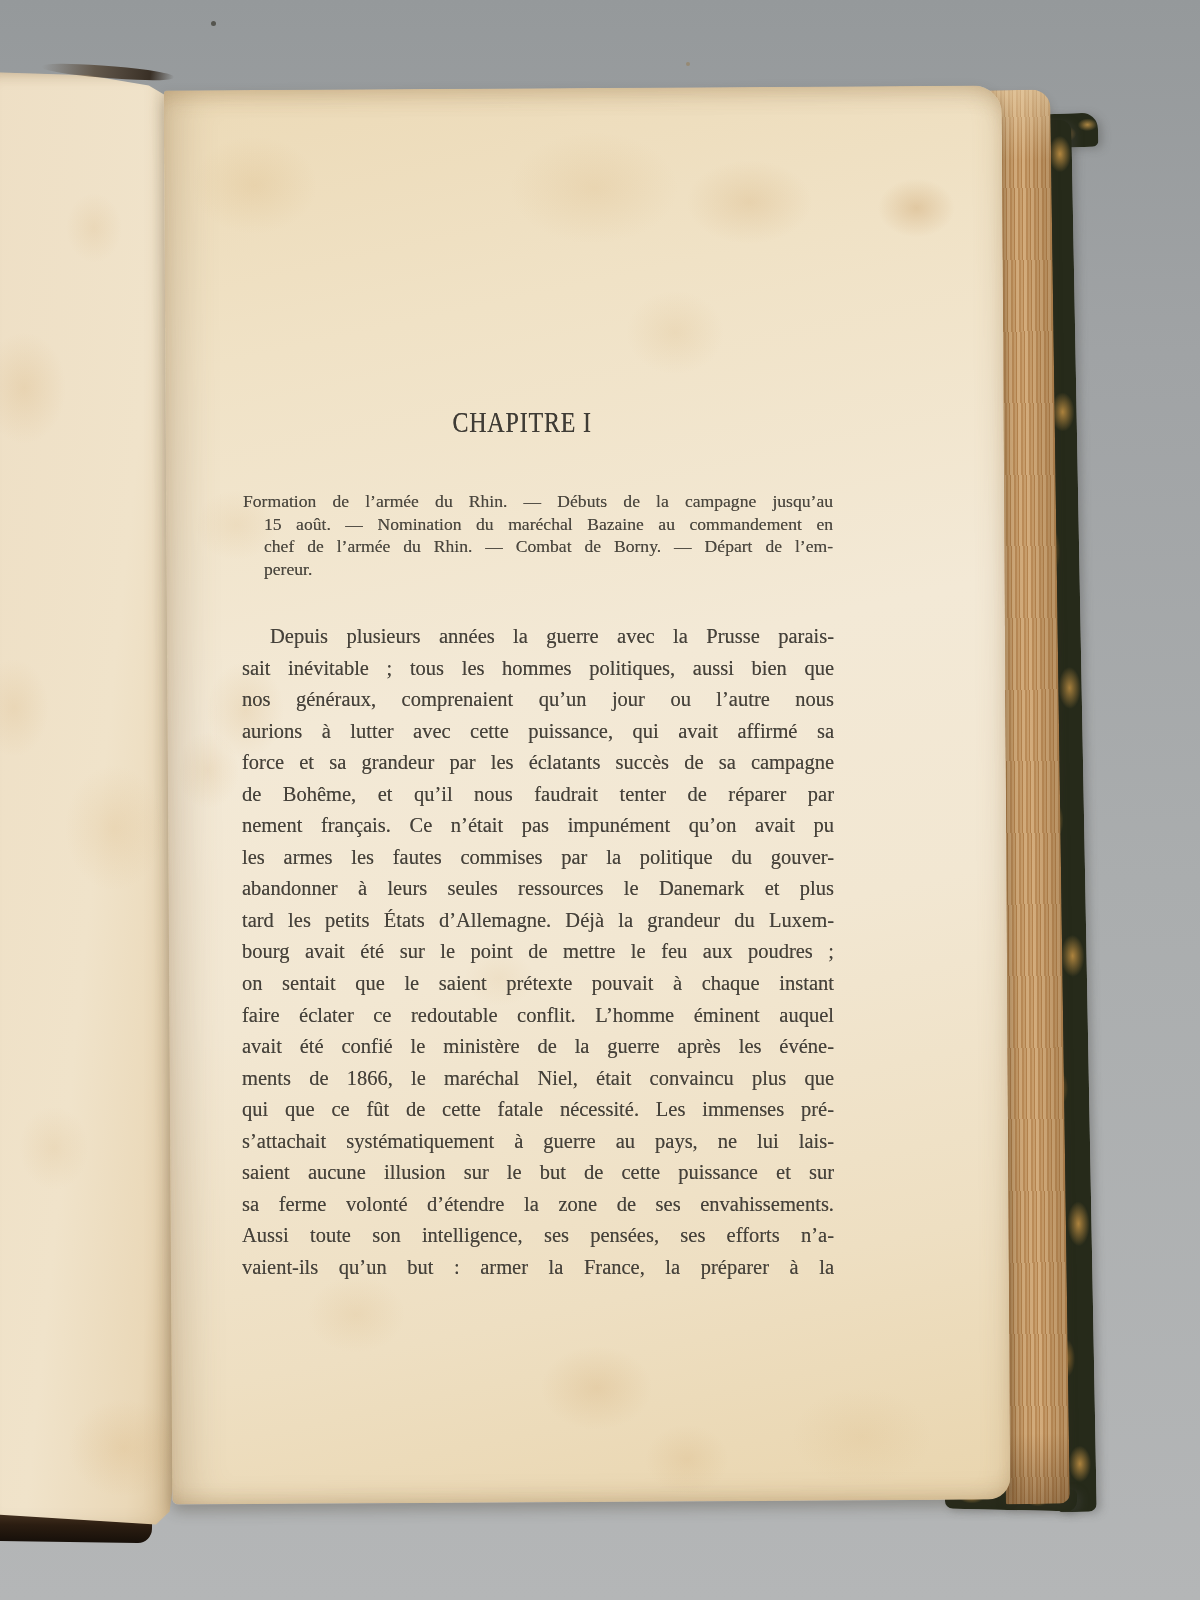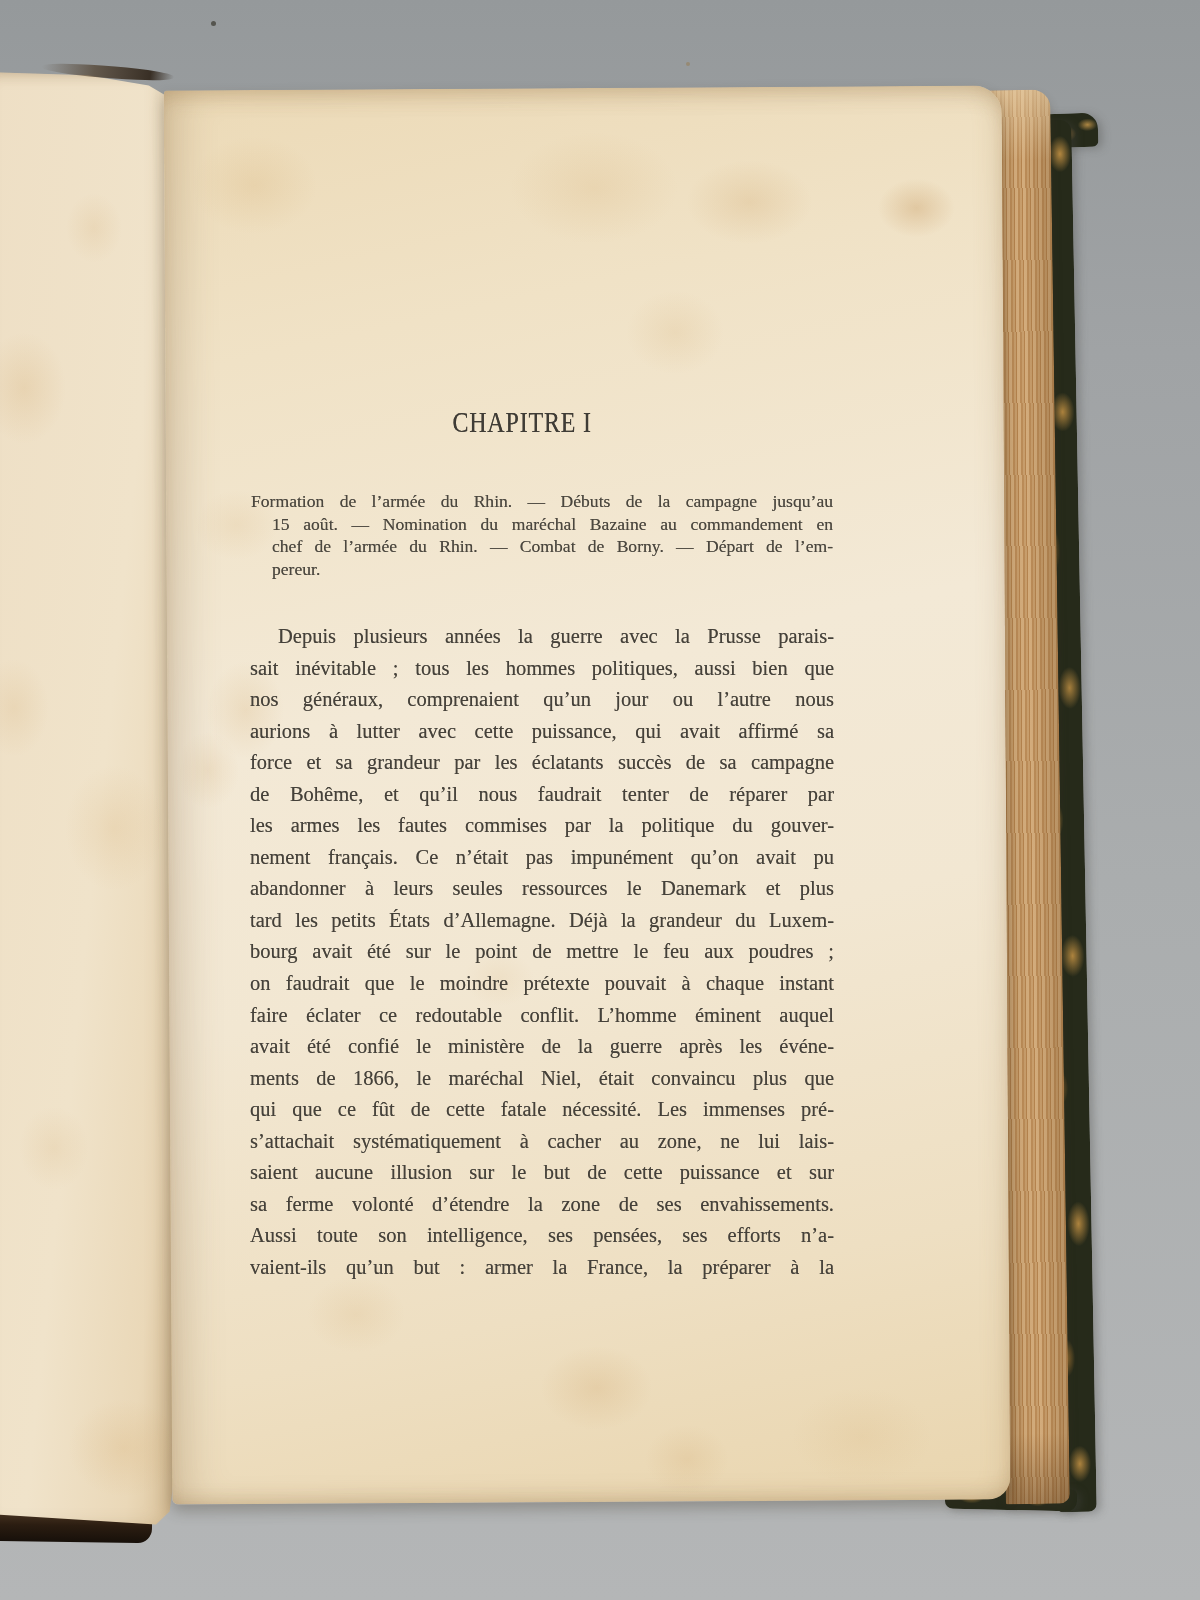--- a/index.html
+++ b/index.html
@@ -135,21 +135,21 @@
   .summary {
     left: 243px; top: 490px; width: 590px;
     font-size: 17.6px; line-height: 22.7px; color: #4b473f;
     text-shadow: 0 0 0.5px rgba(62,58,50,0.6);
   }
   .body-text {
     left: 242px; top: 621px; width: 592px;
     font-size: 20.5px; line-height: 31.55px; color: #45413a;
     text-shadow: 0 0 0.5px rgba(62,58,50,0.55);
   }
-  .tline { display: block; text-align: justify; text-align-last: justify; overflow: hidden; margin-left: 8px; }
+  .tline { display: block; text-align: justify; text-align-last: justify; overflow: hidden; }
   .tline.indent { padding-left: 21px; font-family: Liberation Serif, serif; }
   .body-text .tline.indent { padding-left: 28px; }
   .tline.no-just { text-align-last: left; }
 </style>
 </head>
 <body>
 
 <div class="canvas">
   <div class="speck s1"></div>
   <div class="speck s2"></div>
@@ -174,30 +174,30 @@
         <div class="tline indent">chef de l’armée du Rhin. — Combat de Borny. — Départ de l’em-</div>
         <div class="tline indent no-just">pereur.</div>
       </div>
     <div class="body-text">
         <div class="tline indent">Depuis plusieurs années la guerre avec la Prusse parais-</div>
         <div class="tline">sait inévitable ; tous les hommes politiques, aussi bien que</div>
         <div class="tline">nos généraux, comprenaient qu’un jour ou l’autre nous</div>
         <div class="tline">aurions à lutter avec cette puissance, qui avait affirmé sa</div>
         <div class="tline">force et sa grandeur par les éclatants succès de sa campagne</div>
         <div class="tline">de Bohême, et qu’il nous faudrait tenter de réparer par</div>
+        <div class="tline">nement français. Ce n’était pas impunément qu’on avait pu</div>
         <div class="tline">les armes les fautes commises par la politique du gouver-</div>
-        <div class="tline">nement français. Ce n’était pas impunément qu’on avait pu</div>
         <div class="tline">abandonner à leurs seules ressources le Danemark et plus</div>
         <div class="tline">tard les petits États d’Allemagne. Déjà la grandeur du Luxem-</div>
         <div class="tline">bourg avait été sur le point de mettre le feu aux poudres ;</div>
-        <div class="tline">on faudrait que le moindre prétexte pouvait à chaque instant</div>
+        <div class="tline">on sentait que le saient prétexte pouvait à chaque instant</div>
         <div class="tline">faire éclater ce redoutable conflit. L’homme éminent auquel</div>
         <div class="tline">avait été confié le ministère de la guerre après les événe-</div>
         <div class="tline">ments de 1866, le maréchal Niel, était convaincu plus que</div>
         <div class="tline">qui que ce fût de cette fatale nécessité. Les immenses pré-</div>
-        <div class="tline">s’attachait systématiquement à cacher au zone, ne lui lais-</div>
+        <div class="tline">s’attachait systématiquement à guerre au pays, ne lui lais-</div>
         <div class="tline">saient aucune illusion sur le but de cette puissance et sur</div>
         <div class="tline">sa ferme volonté d’étendre la zone de ses envahissements.</div>
         <div class="tline">Aussi toute son intelligence, ses pensées, ses efforts n’a-</div>
         <div class="tline">vaient-ils qu’un but : armer la France, la préparer à la</div>
       </div>
   </div>
 </div>
 
 </body></html>

